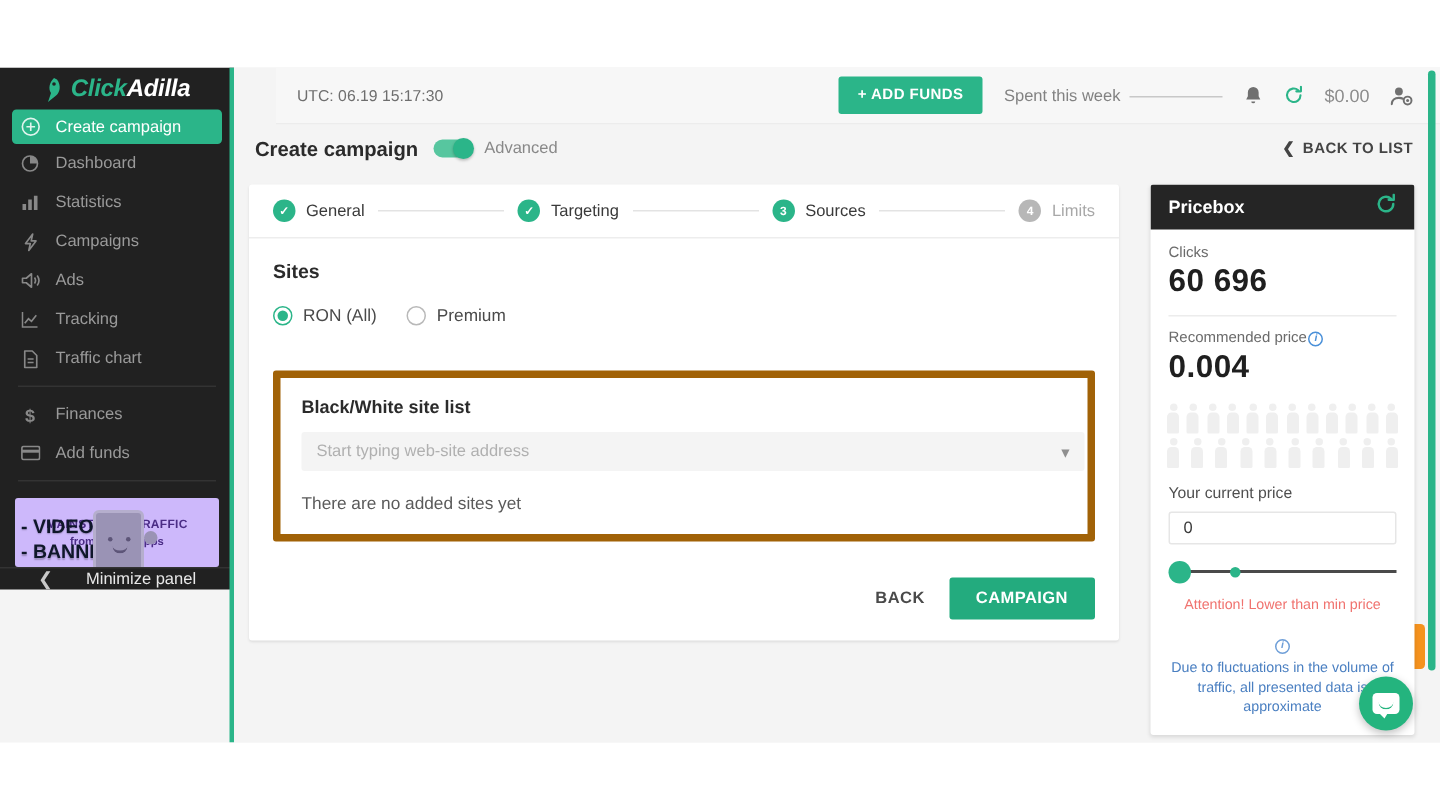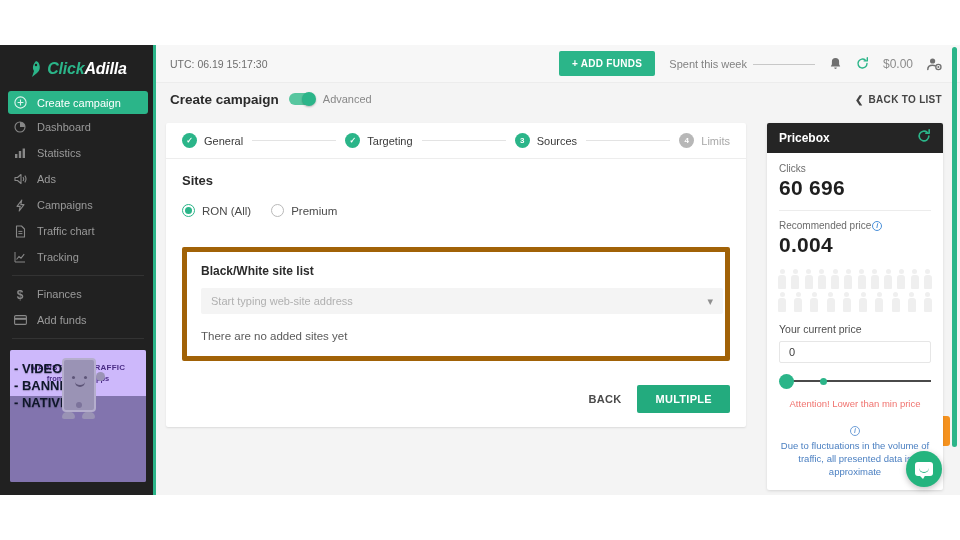--- a/index.html
+++ b/index.html
@@ -14,21 +14,21 @@
     position: absolute;
     left: 0; top: 45px;
     width: 960px; height: 450px;
     background: #f4f4f4;
     display: flex;
     overflow: hidden;
   }
 
   
   .sidebar {
-    width: 156px; height: 496px;
+    width: 156px; height: 348px;
     background: #212121;
     position: relative;
     flex: 0 0 156px;
     display: flex;
     flex-direction: column;
   }
   .sidebar-accent {
     position: absolute; right: 0; top: 0;
     width: 3px; height: 450px;
     background: #2bb589;
@@ -156,20 +156,21 @@
     position: relative;
     background: #f4f4f4;
     overflow: hidden;
   }
 
   .topbar {
     height: 38px; background: #f7f7f7;
     display: flex; align-items: center;
     padding: 0 18px 0 14px;
     border-bottom: 1px solid #ececec;
+    margin-left: 28px;
   }
   .utc { color: #6e6e6e; font-size: 10.5px; }
   .topbar-right {
     margin-left: auto;
     display: flex; align-items: center; gap: 14px;
   }
   .add-funds {
     background: #2bb589; color: #fff;
     font-size: 10px; font-weight: bold;
     letter-spacing: .3px;
@@ -488,55 +489,55 @@
               <rect x="1" y="7" width="2.4" height="4" fill="#9a9a9a"></rect>
               <rect x="4.8" y="4" width="2.4" height="7" fill="#9a9a9a"></rect>
               <rect x="8.6" y="1.5" width="2.4" height="9.5" fill="#9a9a9a"></rect>
             </svg>
         </span>
         <span>Statistics</span>
       </div>
 
       <div class="nav-item">
         <span class="ic">
+          <svg width="11" height="13" viewBox="0 0 11 13">
+              <path d="M6.8 1 2 7.4h3.2L4.2 12 9 5.6H5.8z" fill="none" stroke="#9a9a9a" stroke-width="1.1" stroke-linejoin="round"></path>
+            </svg>
+        </span>
+        <span>Campaigns</span>
+      </div>
+
+      <div class="nav-item">
+        <span class="ic">
           <svg width="13" height="12" viewBox="0 0 13 12">
               <path d="M1 4.5h2.5L7 1.5v9L3.5 7.5H1z" fill="none" stroke="#9a9a9a" stroke-width="1.1" stroke-linejoin="round"></path>
               <path d="M9 4q1.4 2 0 4M10.8 2.6q2.4 3.4 0 6.8" fill="none" stroke="#9a9a9a" stroke-width="1.1"></path>
             </svg>
         </span>
         <span>Ads</span>
       </div>
 
       <div class="nav-item">
         <span class="ic">
-          <svg width="11" height="13" viewBox="0 0 11 13">
-              <path d="M6.8 1 2 7.4h3.2L4.2 12 9 5.6H5.8z" fill="none" stroke="#9a9a9a" stroke-width="1.1" stroke-linejoin="round"></path>
-            </svg>
-        </span>
-        <span>Campaigns</span>
+          <svg width="12" height="12" viewBox="0 0 12 12">
+              <path d="M1 1v10h10" fill="none" stroke="#9a9a9a" stroke-width="1"></path>
+              <path d="M2.5 8.5 5 5.5 7 7.2l3.2-4" fill="none" stroke="#9a9a9a" stroke-width="1.1"></path>
+            </svg>
+        </span>
+        <span>Tracking</span>
       </div>
 
       <div class="nav-item">
         <span class="ic">
           <svg width="11" height="13" viewBox="0 0 11 13">
               <path d="M1.5 1h5L9.5 4v8h-8z" fill="none" stroke="#9a9a9a" stroke-width="1.1" stroke-linejoin="round"></path>
               <path d="M3.4 6.4h4M3.4 8.6h4" stroke="#9a9a9a" stroke-width="1"></path>
             </svg>
         </span>
         <span>Traffic chart</span>
-      </div>
-
-      <div class="nav-item">
-        <span class="ic">
-          <svg width="12" height="12" viewBox="0 0 12 12">
-              <path d="M1 1v10h10" fill="none" stroke="#9a9a9a" stroke-width="1"></path>
-              <path d="M2.5 8.5 5 5.5 7 7.2l3.2-4" fill="none" stroke="#9a9a9a" stroke-width="1.1"></path>
-            </svg>
-        </span>
-        <span>Tracking</span>
       </div>
 
       <div class="nav-divider"></div>
 
       <div class="nav-item">
         <span class="ic">
           <svg width="10" height="13" viewBox="0 0 10 13">
               <text x="5" y="11" font-size="12" font-weight="bold" text-anchor="middle" fill="#9a9a9a" font-family="Liberation Sans, sans-serif">$</text>
             </svg>
         </span>
@@ -673,21 +674,21 @@
             <span class="ph">Start typing web-site address</span>
             <span class="chev">▾</span>
           </div>
 
           <div class="empty-note">There are no added sites yet</div>
         </div>
       </div>
 
       <div class="card-actions">
         <button class="btn-back">BACK</button>
-        <button class="btn-continue">MULTIPLE</button>
+        <button class="btn-continue">CAMPAIGN</button>
       </div>
     </div>
 
     <button class="btn-create">CREATE CAMPAIGN</button>
 
     <div class="pricebox">
       <div class="pb-head">
         <span class="pb-title">Pricebox</span>
         <span class="pb-refresh">
           <svg width="14" height="14" viewBox="0 0 13 13">

